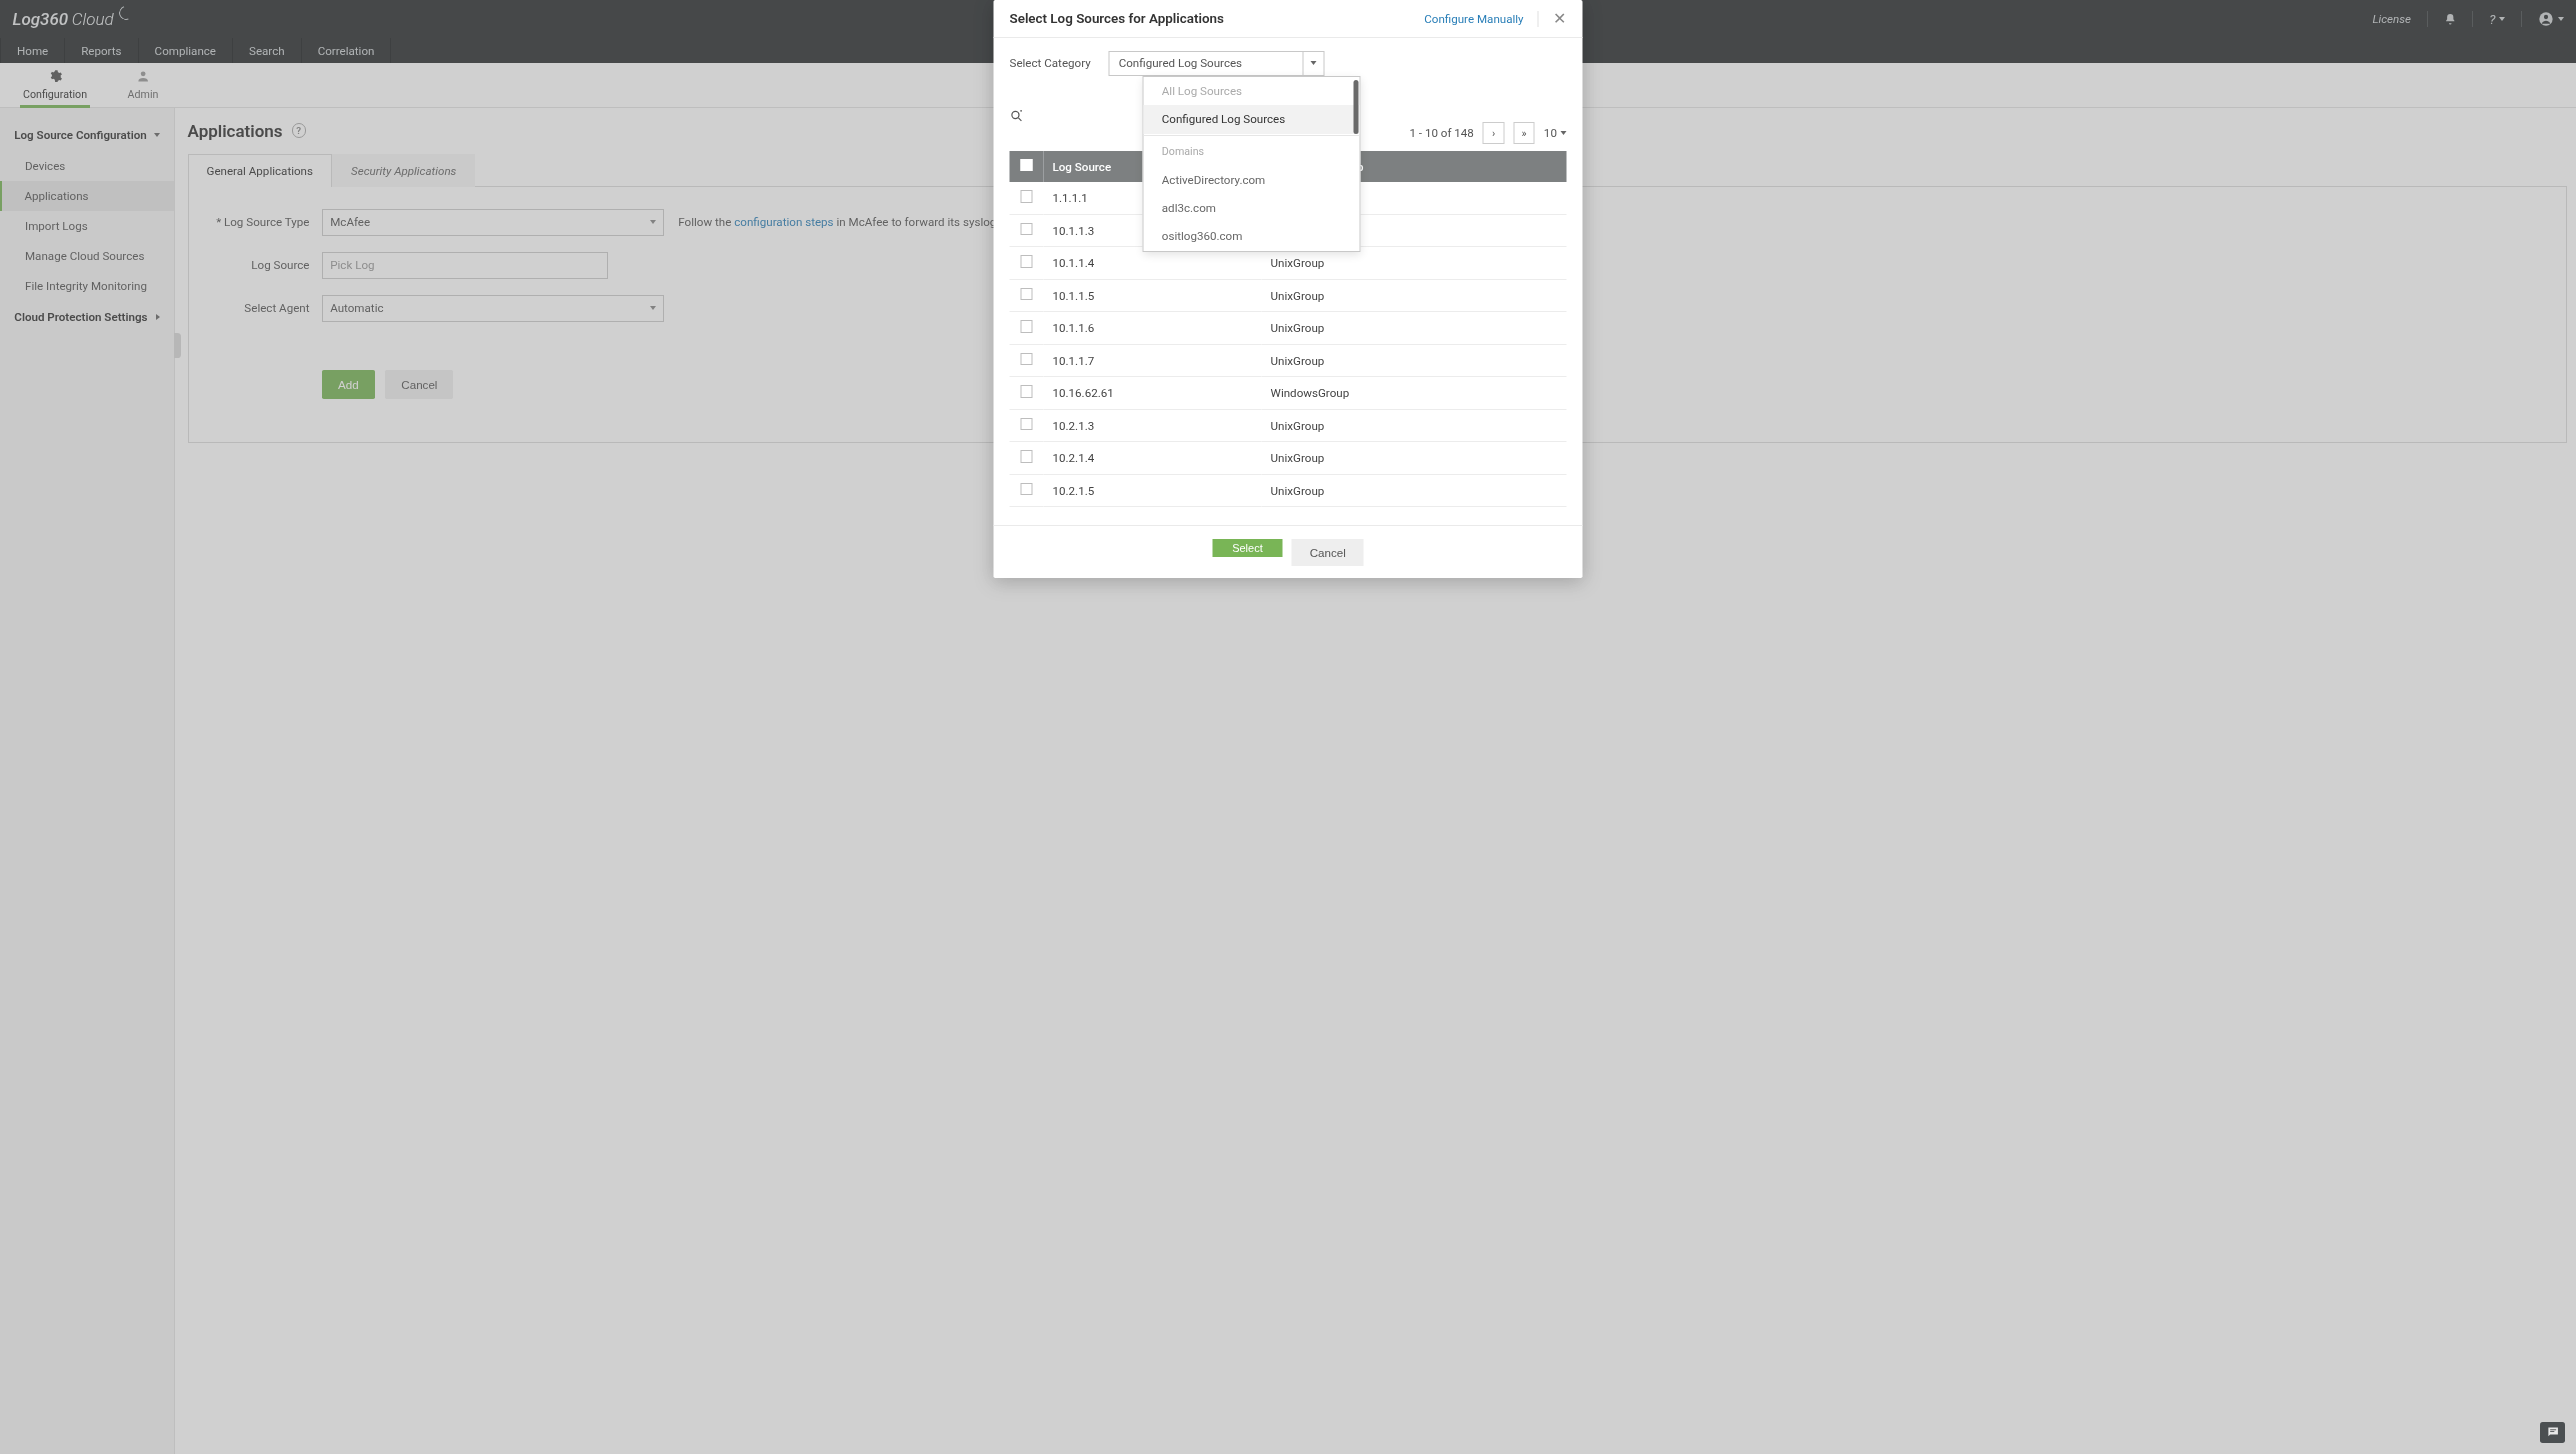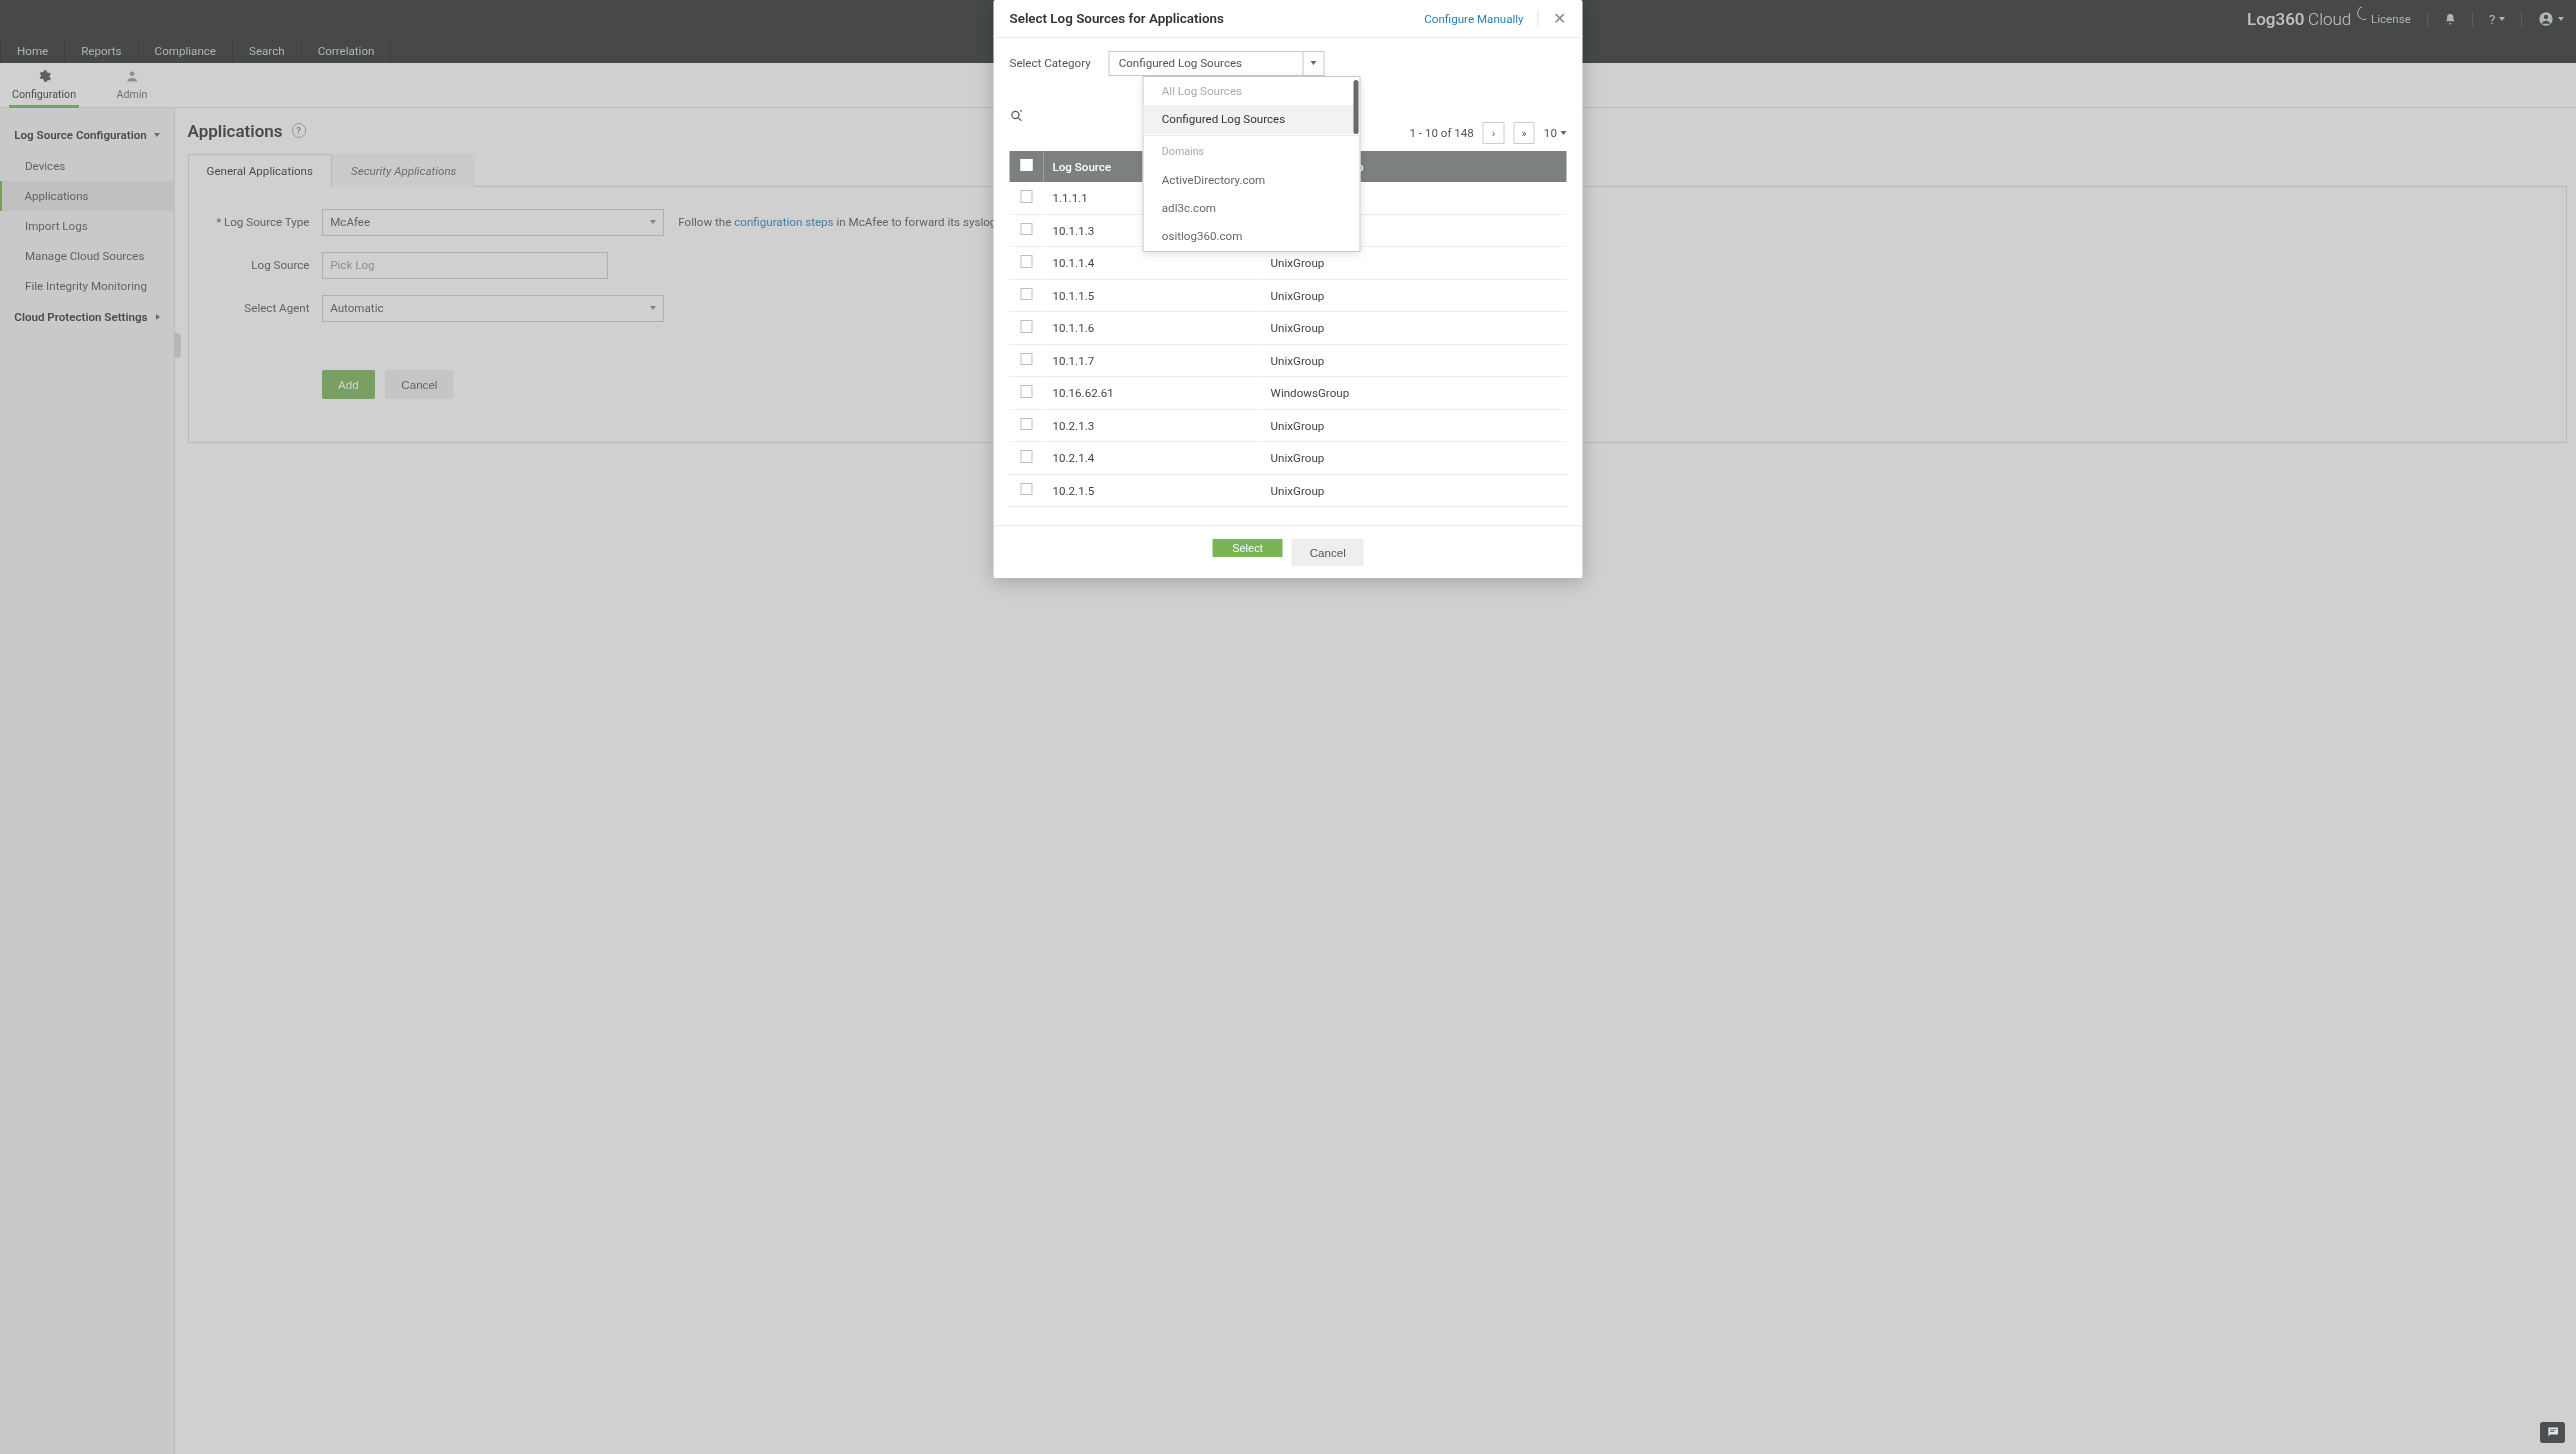--- a/index.html
+++ b/index.html
@@ -1,33 +1,33 @@
 <!DOCTYPE html>
 <html><head>
 <meta charset="utf-8">
 <style>
   * { box-sizing: border-box; margin: 0; padding: 0; }
   html, body { width: 100%; height: 100%; font-family: -apple-system, BlinkMacSystemFont, "Segoe UI", Roboto, Arial, sans-serif; font-size: 11.6px; color: #333; background: #fff; }
   
-  .top-header { background: #2b2f31; color: #cfd3d5; height: 38px; display:flex; align-items:center; padding:0 12.5px; justify-content:flex-end; }
+  .top-header { background: #2b2f31; color: #cfd3d5; height: 38px; display:flex; align-items:center; padding:0 12.5px; justify-content:space-between;font-style:italic; }
   .brand { font-size: 17px; font-weight: 500; color:#e8eaeb; display:flex; align-items:center; gap:3.6px; }
   .brand .cloud { font-weight:300; }
   .brand-logo-ring { width:14.3px; height:14.3px; border:1.3px solid #cfd3d5; border-radius:50%; border-top-color:transparent; border-right-color:transparent; transform:rotate(25deg); margin-left:1.8px; position:relative; top:-5.4px; }
   .top-right { display:flex; align-items:center; gap:16px; font-size:11.6px; color:#cfd3d5; }
   .top-right .divider { width:0.9px; height:16px; background:#4b4f51; }
   .icon-bell, .icon-help, .icon-user { display:inline-block; }
   .icon-bell { width:12.5px; height:12.5px; }
   .icon-bell svg, .icon-help, .icon-user svg { fill:#cfd3d5; }
   .caret-down { width:0; height:0; border-left:3.6px solid transparent; border-right:3.6px solid transparent; border-top:4.5px solid #cfd3d5; display:inline-block; }
   
   .nav-tabs { background:#2b2f31; height:25px; display:flex; align-items:stretch; }
   .nav-tab { padding:0 16px; display:flex; align-items:center; color:#cfd3d5; font-size:11.6px; border-right:0.9px solid #1f2224; cursor:pointer; }
   .nav-tab:first-child { border-left:0.9px solid #1f2224; }
   
-  .sec-tabs { background:#fff; height:45px; display:flex; border-bottom:0.9px solid #e4e4e4; }
+  .sec-tabs { background:#fff; height:45px; display:flex; border-bottom:0.9px solid #e4e4e4;padding-left:11px; }
   .sec-tab { width:88px; display:flex; flex-direction:column; align-items:center; justify-content:center; gap:2.7px; color:#6b6b6b; font-size:10.7px; cursor:pointer; position:relative; }
   .sec-tab.active { color:#333; }
   .sec-tab.active::after { content:''; position:absolute; bottom:-0.9px; left:9px; right:9px; height:2.7px; background:#79b556; }
   .sec-tab .sec-icon { font-size:13.4px; }
   
   .main-wrap { display:flex; height: calc(100% - 38px - 25px - 45px); position:relative; }
   .sidebar { width:175px; background:#f5f5f5; border-right:0.9px solid #e4e4e4; padding-top:10.7px; position:relative; }
   .side-group-title { display:flex; align-items:center; justify-content:space-between; padding:9px 14.3px; font-size:11.6px; font-weight:600; color:#333; cursor:pointer; }
   .side-item { padding:8px 14.3px 8px 25px; font-size:11.6px; color:#555; cursor:pointer; }
   .side-item.active { background:#e6e6e6; border-left:2.7px solid #79b556; padding-left:22.4px; }

